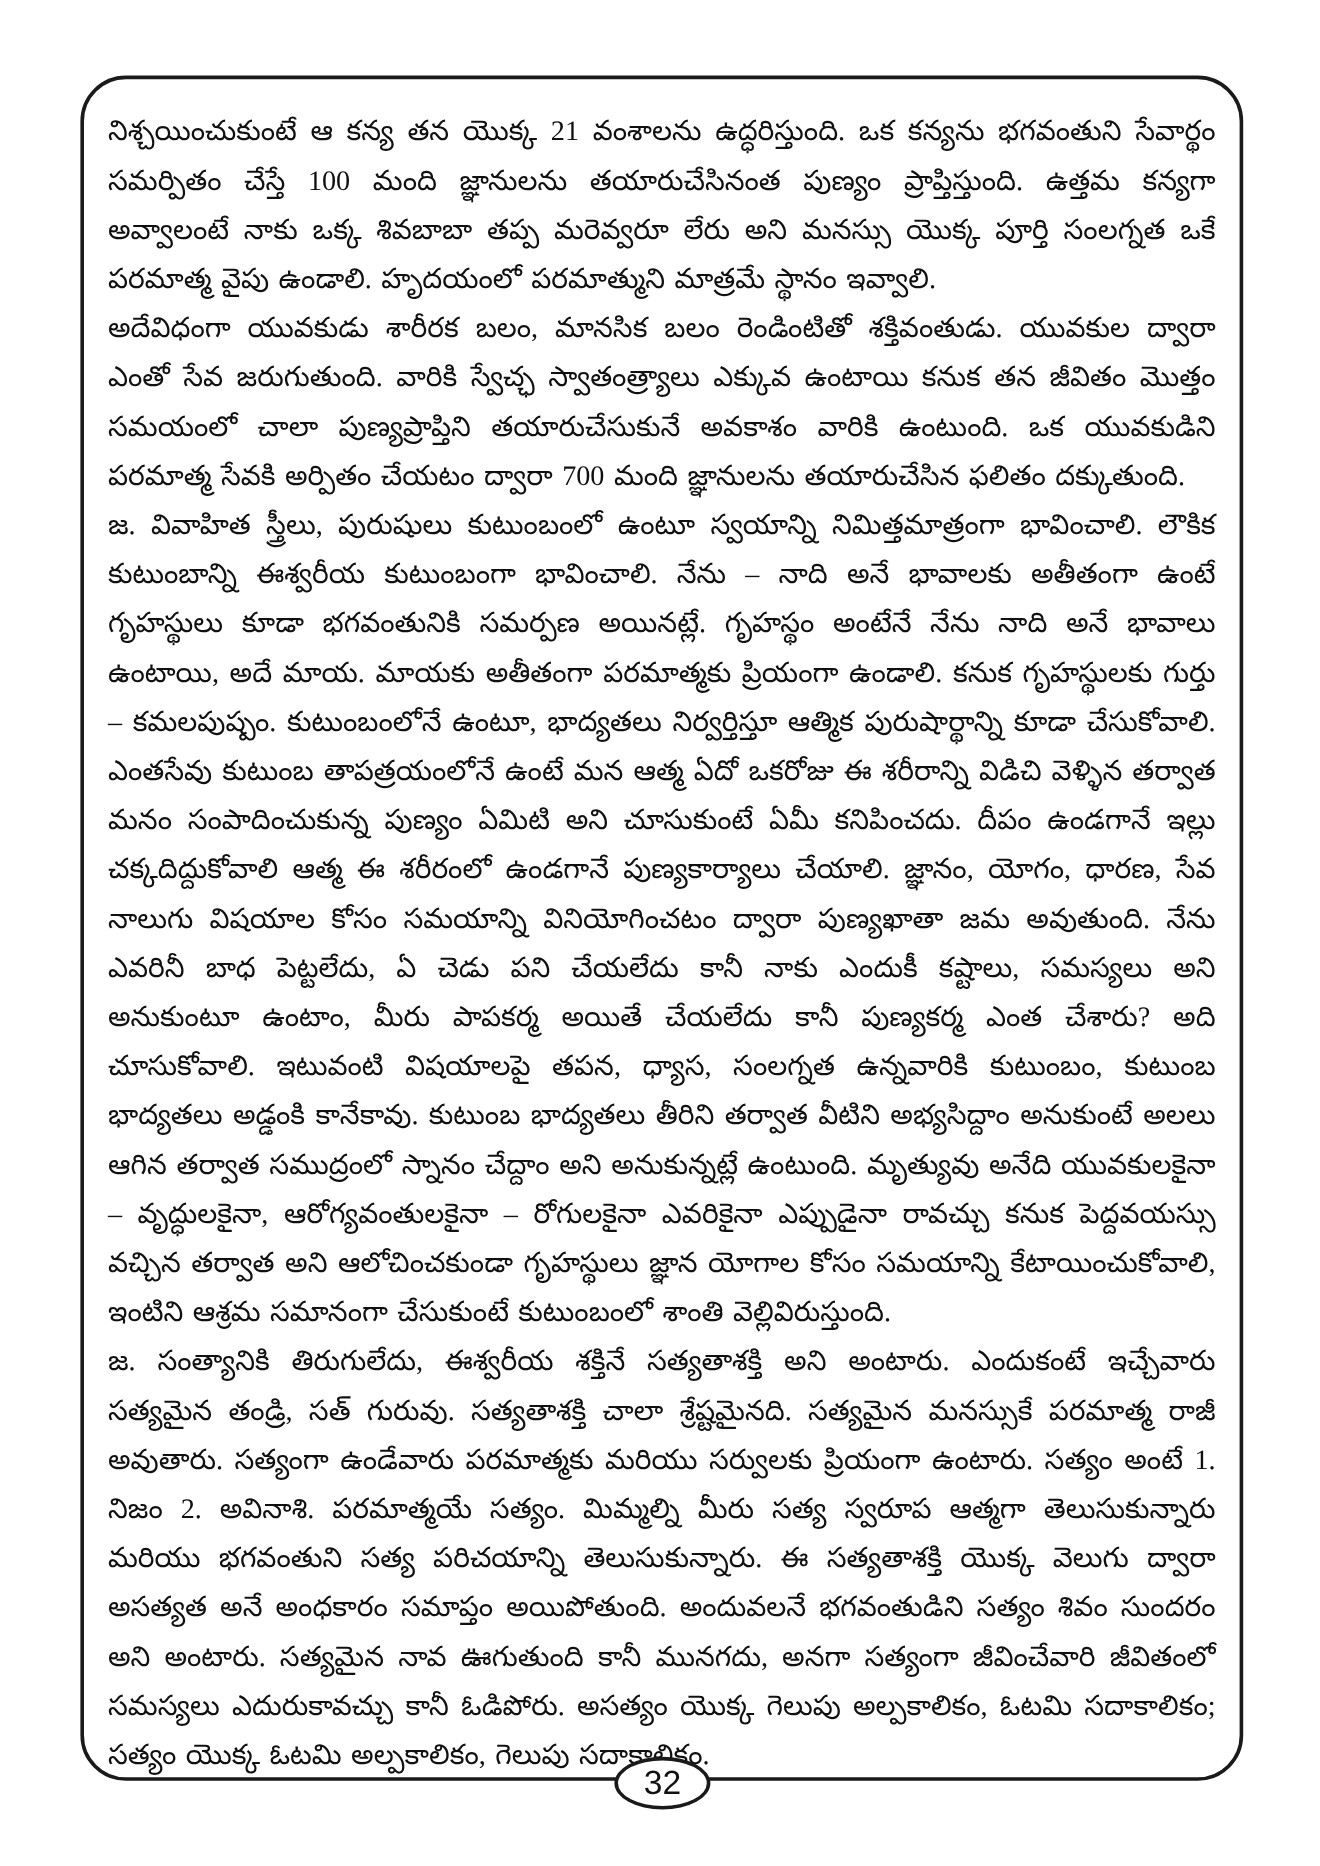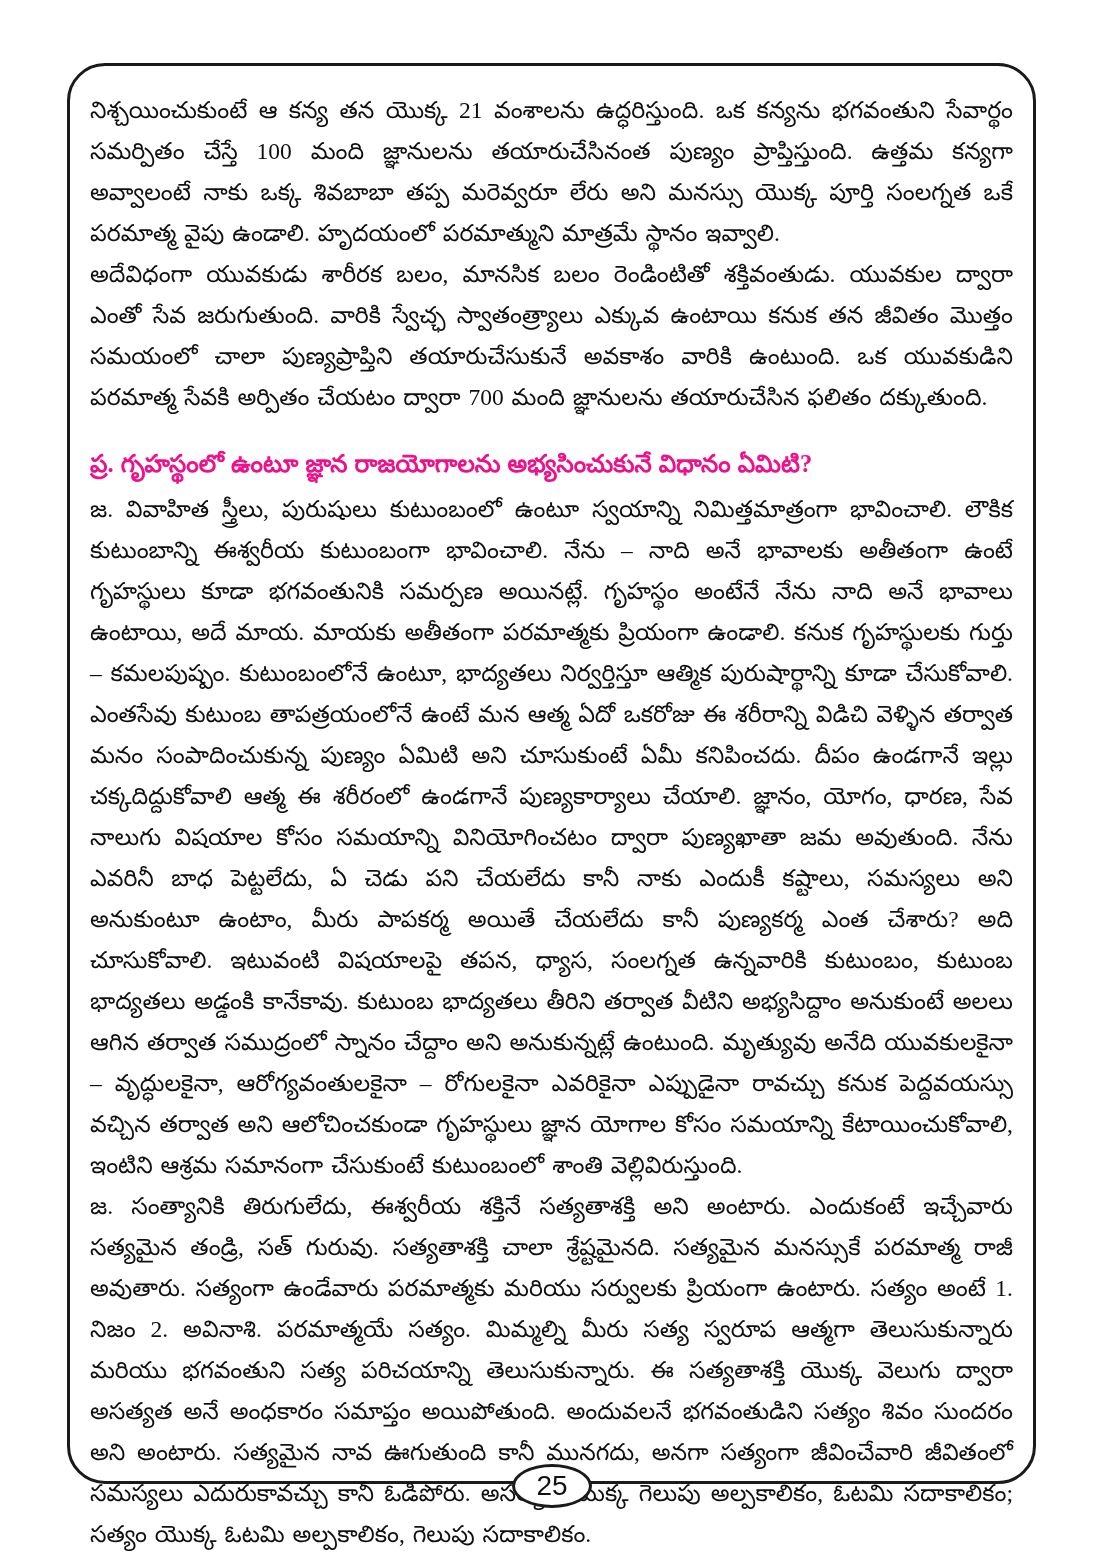--- a/index.html
+++ b/index.html
@@ -71,26 +71,25 @@
 <body>
 
 <div class="sheet">
 
   <div class="frame">
 
     <p class="body-para">నిశ్చయించుకుంటే ఆ కన్య తన యొక్క 21 వంశాలను ఉద్ధరిస్తుంది. ఒక కన్యను భగవంతుని సేవార్థం సమర్పితం చేస్తే 100 మంది జ్ఞానులను తయారుచేసినంత పుణ్యం ప్రాప్తిస్తుంది.  ఉత్తమ కన్యగా అవ్వాలంటే నాకు ఒక్క శివబాబా తప్ప మరెవ్వరూ లేరు అని మనస్సు యొక్క పూర్తి సంలగ్నత ఒకే పరమాత్మ వైపు ఉండాలి. హృదయంలో పరమాత్ముని మాత్రమే స్థానం ఇవ్వాలి.</p>
 
     <p class="body-para">అదేవిధంగా యువకుడు శారీరక బలం, మానసిక బలం రెండింటితో శక్తివంతుడు. యువకుల ద్వారా ఎంతో సేవ జరుగుతుంది. వారికి స్వేచ్ఛ స్వాతంత్ర్యాలు ఎక్కువ ఉంటాయి కనుక తన జీవితం మొత్తం సమయంలో చాలా పుణ్యప్రాప్తిని తయారుచేసుకునే అవకాశం వారికి ఉంటుంది.   ఒక యువకుడిని పరమాత్మ సేవకి అర్పితం చేయటం ద్వారా 700 మంది జ్ఞానులను తయారుచేసిన ఫలితం దక్కుతుంది.</p>
 
-    <h2 class="q-heading">ప్ర. గృహస్థంలో ఉంటూ జ్ఞాన రాజయోగాలను అభ్యసించుకునే విధానం ఏమిటి?</h2>
 
     <p class="body-para">జ. వివాహిత స్త్రీలు, పురుషులు కుటుంబంలో ఉంటూ స్వయాన్ని నిమిత్తమాత్రంగా భావించాలి. లౌకిక కుటుంబాన్ని ఈశ్వరీయ కుటుంబంగా భావించాలి. నేను – నాది అనే భావాలకు అతీతంగా ఉంటే గృహస్థులు కూడా భగవంతునికి సమర్పణ అయినట్లే. గృహస్థం అంటేనే నేను నాది అనే భావాలు ఉంటాయి, అదే మాయ. మాయకు అతీతంగా పరమాత్మకు ప్రియంగా ఉండాలి. కనుక గృహస్థులకు గుర్తు – కమలపుష్పం. కుటుంబంలోనే ఉంటూ, భాద్యతలు నిర్వర్తిస్తూ ఆత్మిక పురుషార్థాన్ని కూడా చేసుకోవాలి. ఎంతసేవు కుటుంబ తాపత్రయంలోనే ఉంటే మన ఆత్మ ఏదో ఒకరోజు ఈ శరీరాన్ని విడిచి వెళ్ళిన తర్వాత మనం సంపాదించుకున్న పుణ్యం ఏమిటి అని చూసుకుంటే ఏమీ కనిపించదు. దీపం ఉండగానే ఇల్లు చక్కదిద్దుకోవాలి ఆత్మ ఈ శరీరంలో ఉండగానే పుణ్యకార్యాలు చేయాలి. జ్ఞానం, యోగం, ధారణ, సేవ నాలుగు విషయాల కోసం సమయాన్ని వినియోగించటం ద్వారా పుణ్యఖాతా జమ అవుతుంది. నేను ఎవరినీ బాధ పెట్టలేదు, ఏ చెడు పని చేయలేదు కానీ నాకు ఎందుకీ కష్టాలు, సమస్యలు అని అనుకుంటూ ఉంటాం, మీరు పాపకర్మ అయితే చేయలేదు కానీ పుణ్యకర్మ ఎంత చేశారు? అది చూసుకోవాలి. ఇటువంటి విషయాలపై తపన, ధ్యాస, సంలగ్నత ఉన్నవారికి కుటుంబం, కుటుంబ భాద్యతలు అడ్డంకి కానేకావు. కుటుంబ భాద్యతలు తీరిని తర్వాత వీటిని అభ్యసిద్దాం అనుకుంటే అలలు ఆగిన తర్వాత సముద్రంలో స్నానం చేద్దాం అని అనుకున్నట్లే ఉంటుంది. మృత్యువు అనేది యువకులకైనా – వృద్ధులకైనా, ఆరోగ్యవంతులకైనా – రోగులకైనా ఎవరికైనా ఎప్పుడైనా రావచ్చు కనుక పెద్దవయస్సు వచ్చిన తర్వాత అని ఆలోచించకుండా గృహస్థులు  జ్ఞాన యోగాల కోసం సమయాన్ని కేటాయించుకోవాలి, ఇంటిని ఆశ్రమ సమానంగా చేసుకుంటే కుటుంబంలో శాంతి వెల్లివిరుస్తుంది.</p>
 
 
     <p class="body-para">జ. సంత్యానికి తిరుగులేదు, ఈశ్వరీయ శక్తినే సత్యతాశక్తి అని అంటారు. ఎందుకంటే ఇచ్చేవారు సత్యమైన తండ్రి, సత్ గురువు. సత్యతాశక్తి చాలా శ్రేష్టమైనది. సత్యమైన మనస్సుకే పరమాత్మ రాజీ అవుతారు. సత్యంగా ఉండేవారు  పరమాత్మకు మరియు సర్వులకు ప్రియంగా ఉంటారు. సత్యం అంటే 1. నిజం 2. అవినాశి. పరమాత్మయే సత్యం. మిమ్మల్ని మీరు సత్య స్వరూప ఆత్మగా తెలుసుకున్నారు మరియు భగవంతుని సత్య పరిచయాన్ని తెలుసుకున్నారు. ఈ సత్యతాశక్తి యొక్క వెలుగు ద్వారా అసత్యత అనే అంధకారం సమాప్తం అయిపోతుంది. అందువలనే భగవంతుడిని సత్యం శివం సుందరం అని అంటారు. సత్యమైన నావ ఊగుతుంది కానీ మునగదు, అనగా సత్యంగా జీవించేవారి జీవితంలో సమస్యలు ఎదురుకావచ్చు కానీ ఓడిపోరు. అసత్యం యొక్క గెలుపు అల్పకాలికం, ఓటమి సదాకాలికం; సత్యం యొక్క ఓటమి అల్పకాలికం, గెలుపు సదాకాలికం.</p>
 
   </div>
 
   <div class="page-num-badge">
-    <span>25</span>
+    <span>32</span>
   </div>
 
 </div>
 
 </body></html>

